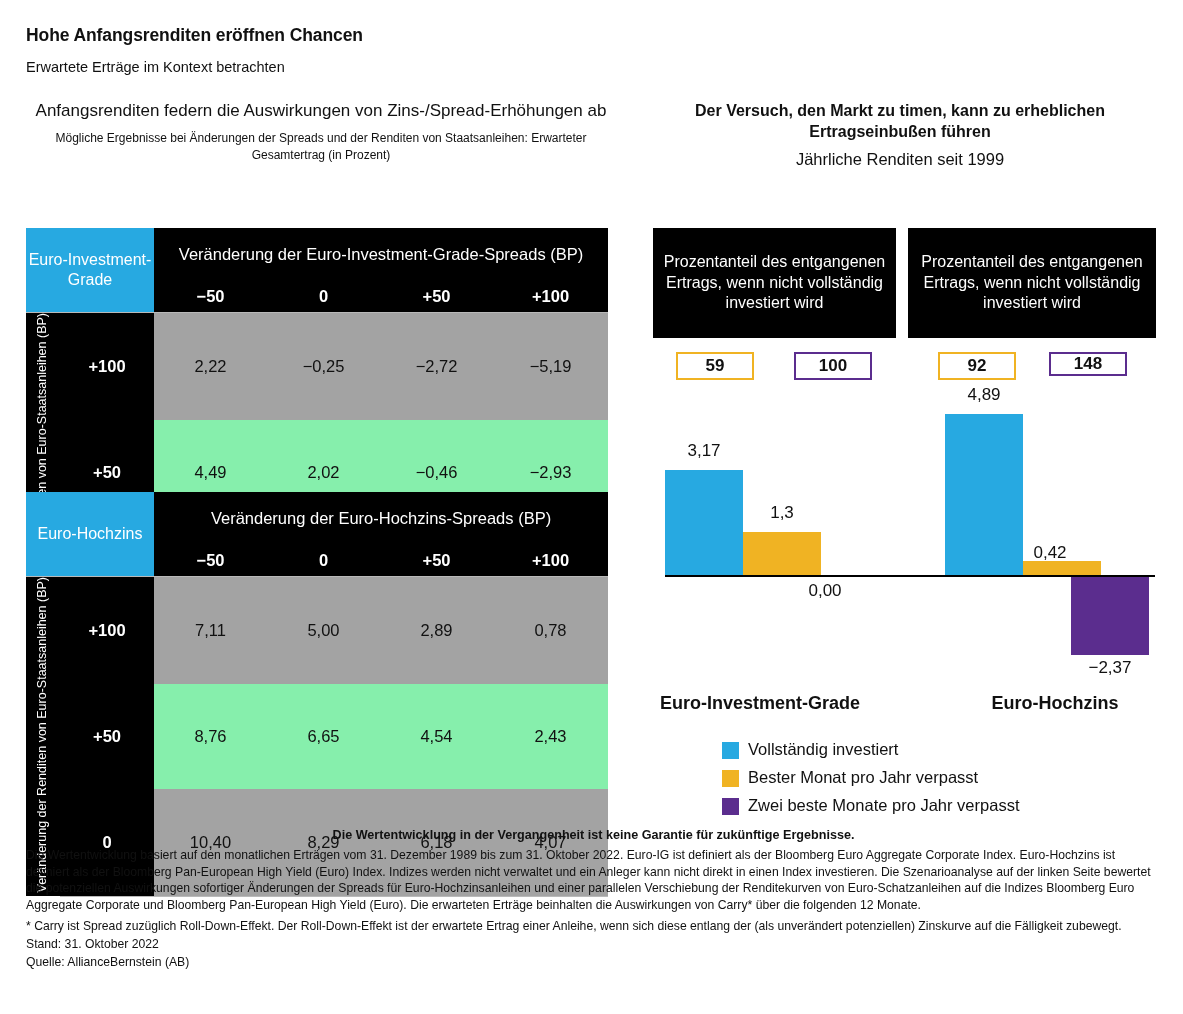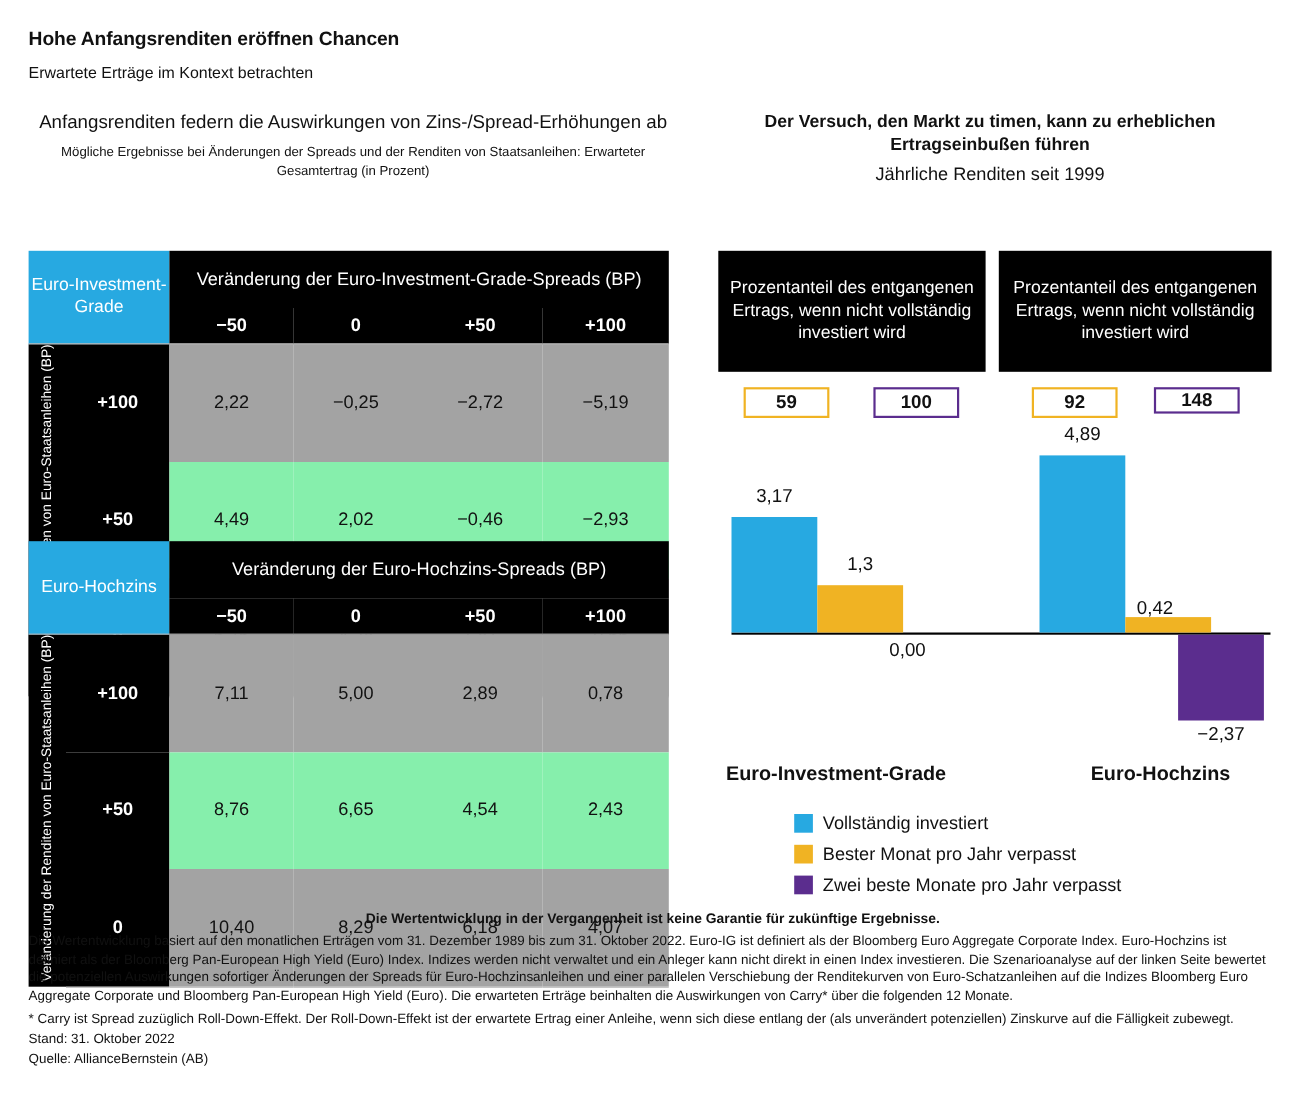--- a/index.html
+++ b/index.html
@@ -212,21 +212,21 @@
     font-weight: bold;
     text-align: center;
   }
   .legend {
     position: absolute;
     left: 722px;
     top: 740px;
   }
   .legend-row {
     display: flex;
-    align-items: flex-start;
+    align-items: flex-end;
     margin-bottom: 9px;
   }
   .legend-swatch {
     width: 17px;
     height: 17px;
     margin-right: 9px;
     flex: 0 0 auto;
   }
   .legend-text {
     font-size: 16.5px;

